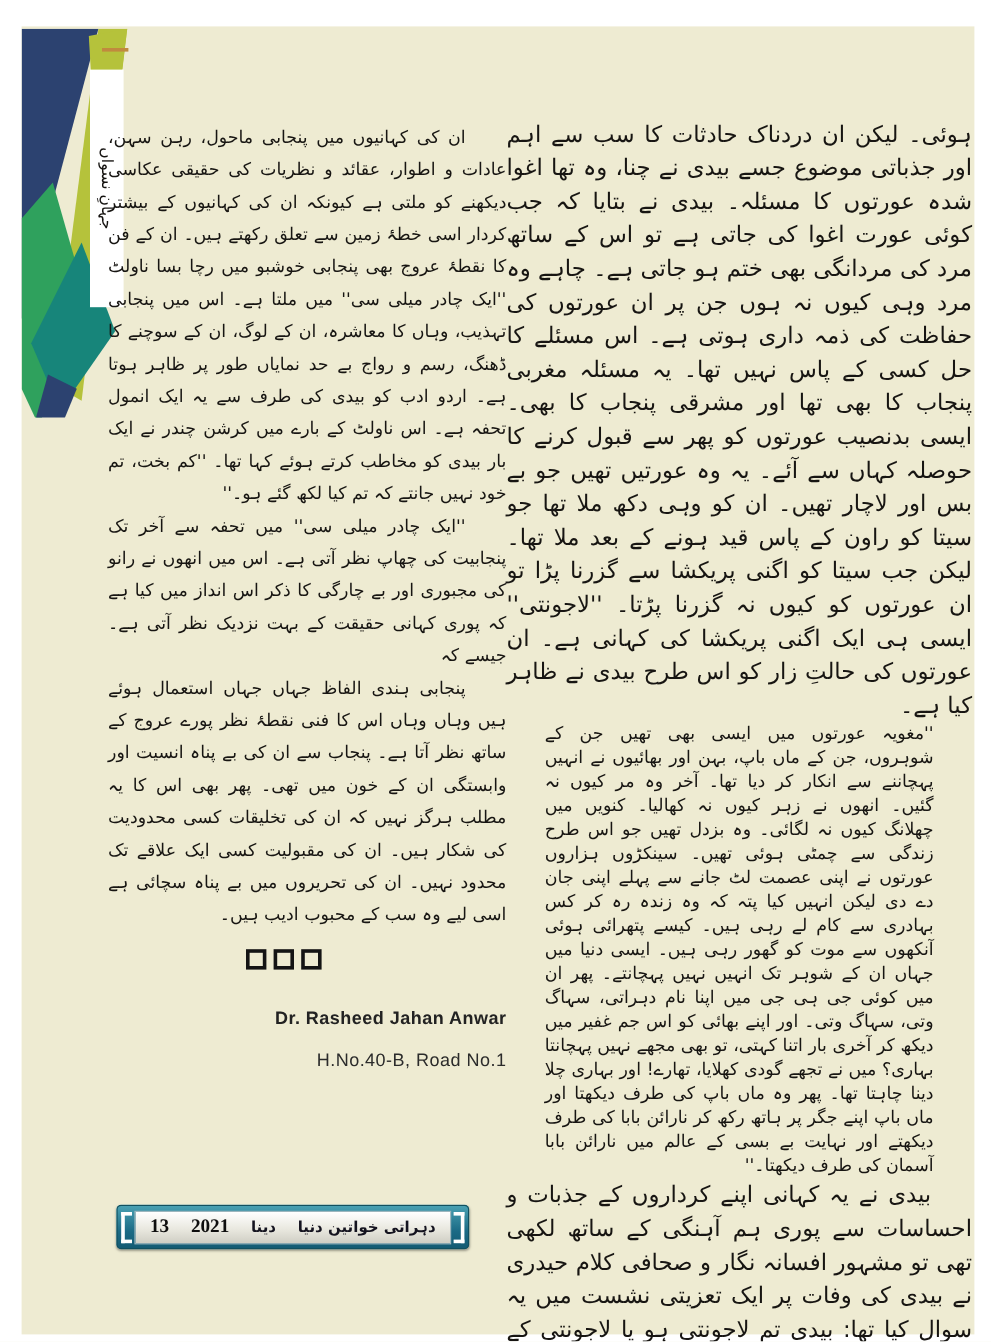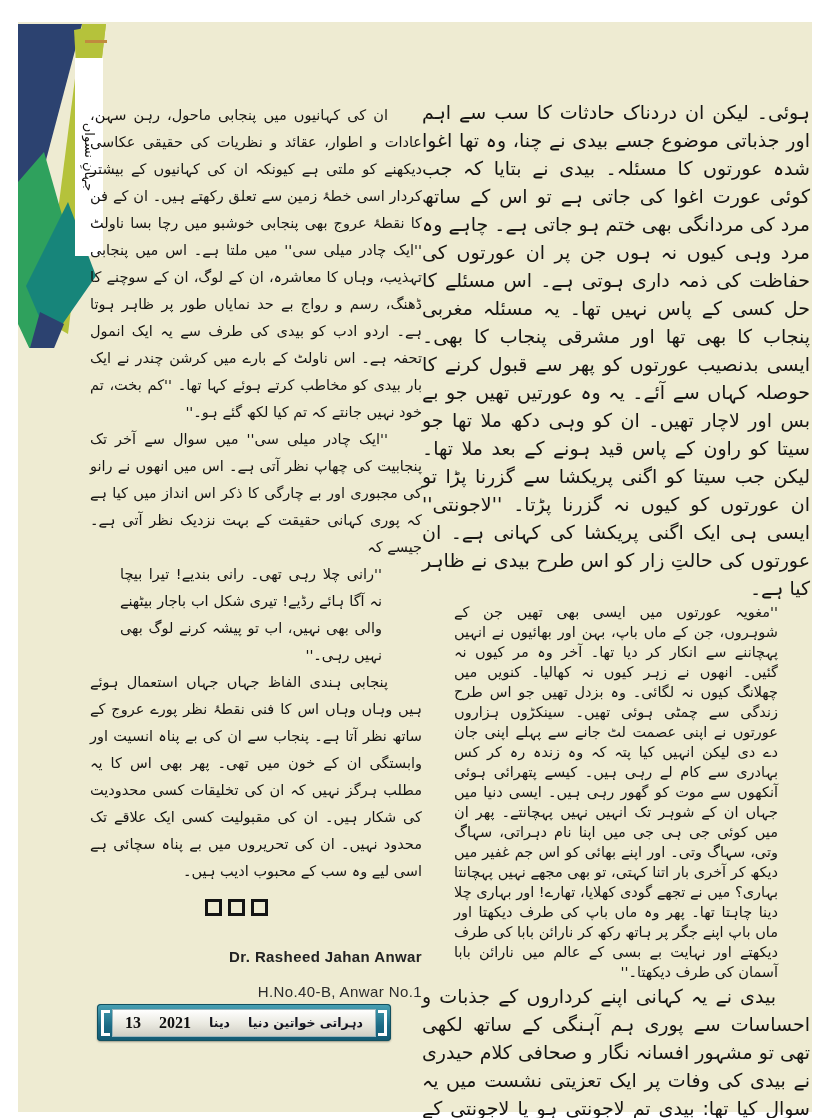--- a/index.html
+++ b/index.html
@@ -71,33 +71,32 @@
 
     <div class="col col-right urdu">
       <p class="para">ہوئی۔ لیکن ان دردناک حادثات کا سب سے اہم اور جذباتی موضوع جسے بیدی نے چنا، وہ تھا اغوا شدہ عورتوں کا مسئلہ۔ بیدی نے بتایا کہ جب کوئی عورت اغوا کی جاتی ہے تو اس کے ساتھ مرد کی مردانگی بھی ختم ہو جاتی ہے۔ چاہے وہ مرد وہی کیوں نہ ہوں جن پر ان عورتوں کی حفاظت کی ذمہ داری ہوتی ہے۔ اس مسئلے کا حل کسی کے پاس نہیں تھا۔ یہ مسئلہ مغربی پنجاب کا بھی تھا اور مشرقی پنجاب کا بھی۔ ایسی بدنصیب عورتوں کو پھر سے قبول کرنے کا حوصلہ کہاں سے آئے۔ یہ وہ عورتیں تھیں جو بے بس اور لاچار تھیں۔ ان کو وہی دکھ ملا تھا جو سیتا کو راون کے پاس قید ہونے کے بعد ملا تھا۔ لیکن جب سیتا کو اگنی پریکشا سے گزرنا پڑا تو ان عورتوں کو کیوں نہ گزرنا پڑتا۔ ''لاجونتی'' ایسی ہی ایک اگنی پریکشا کی کہانی ہے۔ ان عورتوں کی حالتِ زار کو اس طرح بیدی نے ظاہر کیا ہے۔</p>
       <p class="quote">''مغویہ عورتوں میں ایسی بھی تھیں جن کے شوہروں، جن کے ماں باپ، بہن اور بھائیوں نے انہیں پہچاننے سے انکار کر دیا تھا۔ آخر وہ مر کیوں نہ گئیں۔ انھوں نے زہر کیوں نہ کھالیا۔ کنویں میں چھلانگ کیوں نہ لگائی۔ وہ بزدل تھیں جو اس طرح زندگی سے چمٹی ہوئی تھیں۔ سینکڑوں ہزاروں عورتوں نے اپنی عصمت لٹ جانے سے پہلے اپنی جان دے دی لیکن انہیں کیا پتہ کہ وہ زندہ رہ کر کس بہادری سے کام لے رہی ہیں۔ کیسے پتھرائی ہوئی آنکھوں سے موت کو گھور رہی ہیں۔ ایسی دنیا میں جہاں ان کے شوہر تک انہیں نہیں پہچانتے۔ پھر ان میں کوئی جی ہی جی میں اپنا نام دہراتی، سہاگ وتی، سہاگ وتی۔ اور اپنے بھائی کو اس جم غفیر میں دیکھ کر آخری بار اتنا کہتی، تو بھی مجھے نہیں پہچانتا بہاری؟ میں نے تجھے گودی کھلایا، تھارے! اور بہاری چلا دینا چاہتا تھا۔ پھر وہ ماں باپ کی طرف دیکھتا اور ماں باپ اپنے جگر پر ہاتھ رکھ کر نارائن بابا کی طرف دیکھتے اور نہایت بے بسی کے عالم میں نارائن بابا آسمان کی طرف دیکھتا۔''</p>
       <p class="para indent">بیدی نے یہ کہانی اپنے کرداروں کے جذبات و احساسات سے پوری ہم آہنگی کے ساتھ لکھی تھی تو مشہور افسانہ نگار و صحافی کلام حیدری نے بیدی کی وفات پر ایک تعزیتی نشست میں یہ سوال کیا تھا: بیدی تم لاجونتی ہو یا لاجونتی کے شوہر؟</p>
 
     </div>
 
     <div class="col col-left urdu">
       <p class="para indent">ان کی کہانیوں میں پنجابی ماحول، رہن سہن، عادات و اطوار، عقائد و نظریات کی حقیقی عکاسی دیکھنے کو ملتی ہے کیونکہ ان کی کہانیوں کے بیشتر کردار اسی خطۂ زمین سے تعلق رکھتے ہیں۔ ان کے فن کا نقطۂ عروج بھی پنجابی خوشبو میں رچا بسا ناولٹ ''ایک چادر میلی سی'' میں ملتا ہے۔ اس میں پنجابی تہذیب، وہاں کا معاشرہ، ان کے لوگ، ان کے سوچنے کا ڈھنگ، رسم و رواج بے حد نمایاں طور پر ظاہر ہوتا ہے۔ اردو ادب کو بیدی کی طرف سے یہ ایک انمول تحفہ ہے۔ اس ناولٹ کے بارے میں کرشن چندر نے ایک بار بیدی کو مخاطب کرتے ہوئے کہا تھا۔ ''کم بخت، تم خود نہیں جانتے کہ تم کیا لکھ گئے ہو۔''</p>
-      <p class="para indent">''ایک چادر میلی سی'' میں سوال سے آخر تک پنجابیت کی چھاپ نظر آتی ہے۔ اس میں انھوں نے رانو کی مجبوری اور بے چارگی کا ذکر اس انداز میں کیا ہے کہ پوری کہانی حقیقت کے بہت نزدیک نظر آتی ہے۔ جیسے کہ</p>
-      <p class="quote">''رانی چلا رہی تھی۔ رانی بندیے! تیرا بیچا نہ آگا ہائے رڈیے! تیری شکل اب باجار بیٹھنے والی بھی نہیں، اب تو پیشہ کرنے لوگ بھی نہیں رہی۔''</p>
+      <p class="para indent">''ایک چادر میلی سی'' میں تحفہ سے آخر تک پنجابیت کی چھاپ نظر آتی ہے۔ اس میں انھوں نے رانو کی مجبوری اور بے چارگی کا ذکر اس انداز میں کیا ہے کہ پوری کہانی حقیقت کے بہت نزدیک نظر آتی ہے۔ جیسے کہ</p>
       <p class="para indent">پنجابی ہندی الفاظ جہاں جہاں استعمال ہوئے ہیں وہاں وہاں اس کا فنی نقطۂ نظر پورے عروج کے ساتھ نظر آتا ہے۔ پنجاب سے ان کی بے پناہ انسیت اور وابستگی ان کے خون میں تھی۔ پھر بھی اس کا یہ مطلب ہرگز نہیں کہ ان کی تخلیقات کسی محدودیت کی شکار ہیں۔ ان کی مقبولیت کسی ایک علاقے تک محدود نہیں۔ ان کی تحریروں میں بے پناہ سچائی ہے اسی لیے وہ سب کے محبوب ادیب ہیں۔</p>
 
       <div class="squares">
         <i></i>
           <i></i>
           <i></i>
       </div>
 
       <div class="author">
         <div class="name">Dr. Rasheed Jahan Anwar</div>
-        <div class="aline">H.No.40-B, Anwar No.1</div>
+        <div class="aline">H.No.40-B, Road No.1</div>
 
       </div>
     </div>
 
     <div class="footer">
       <span class="bk l"></span>
       <div class="finner">
         <span class="mag urdu">دہراتی خواتین دنیا</span>
         <span class="mo urdu">دینا</span>
         <span class="yr">2021</span>

